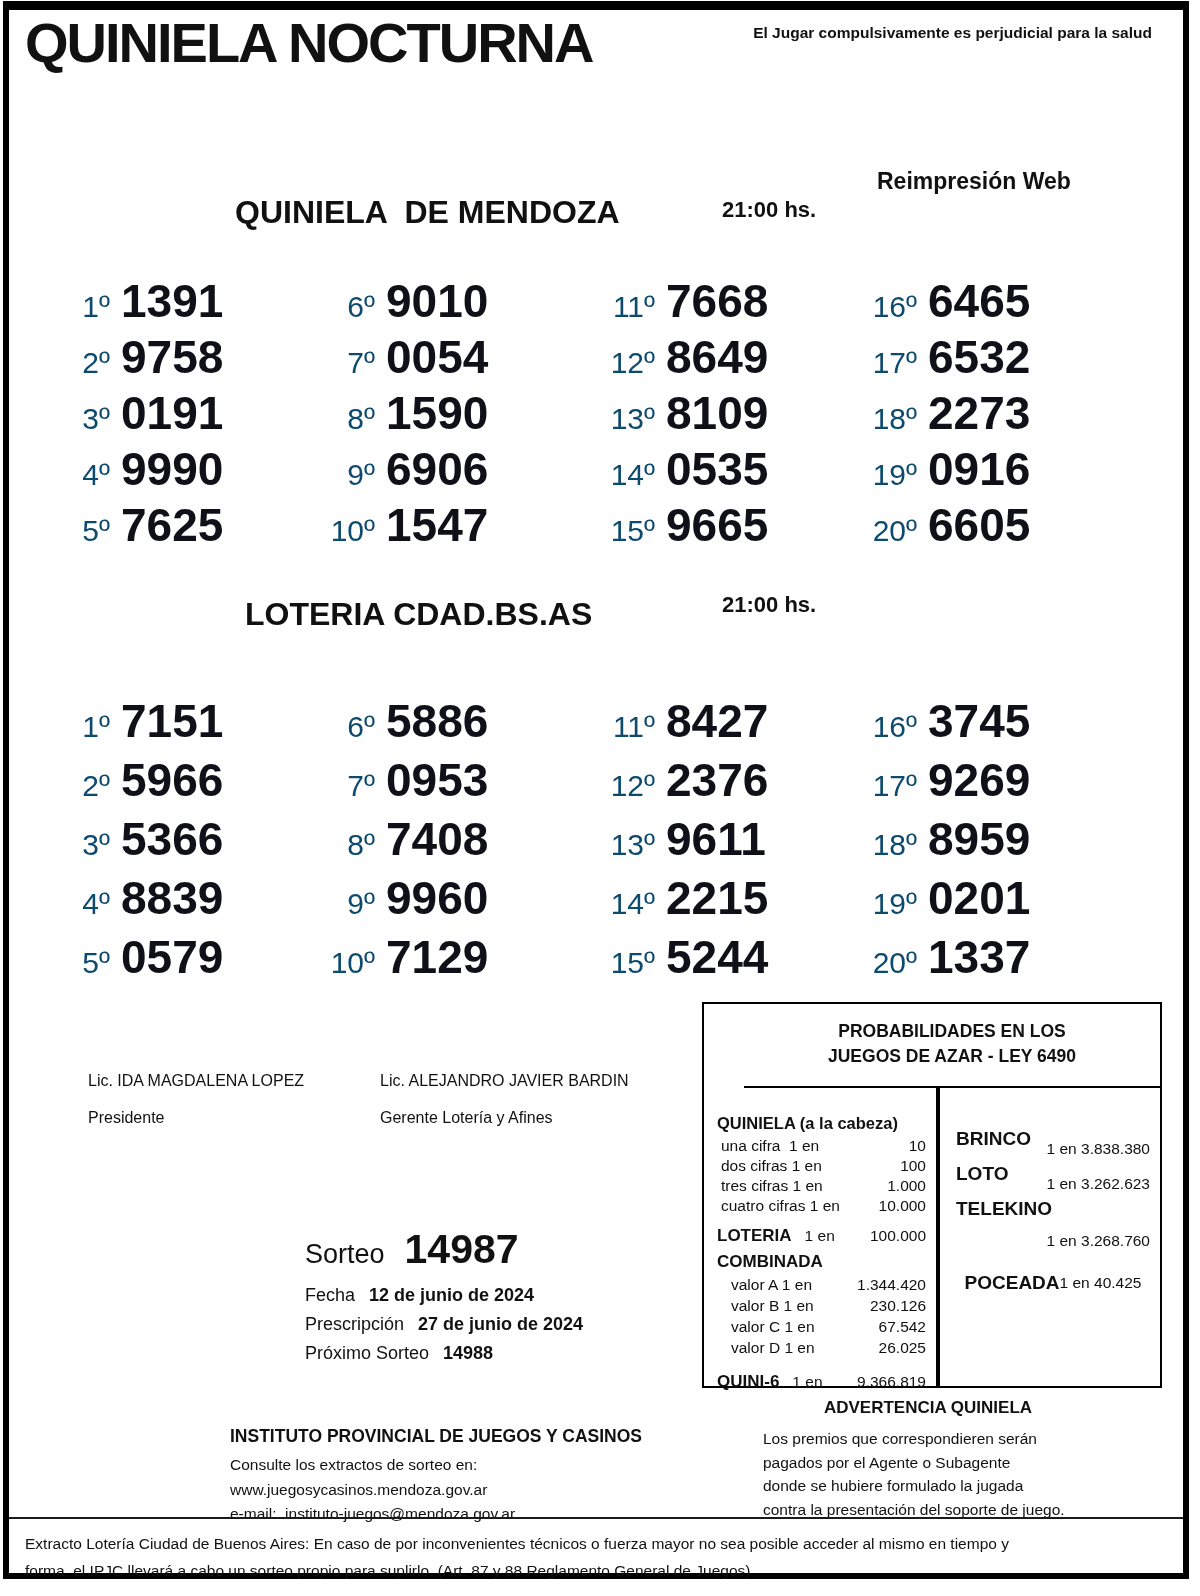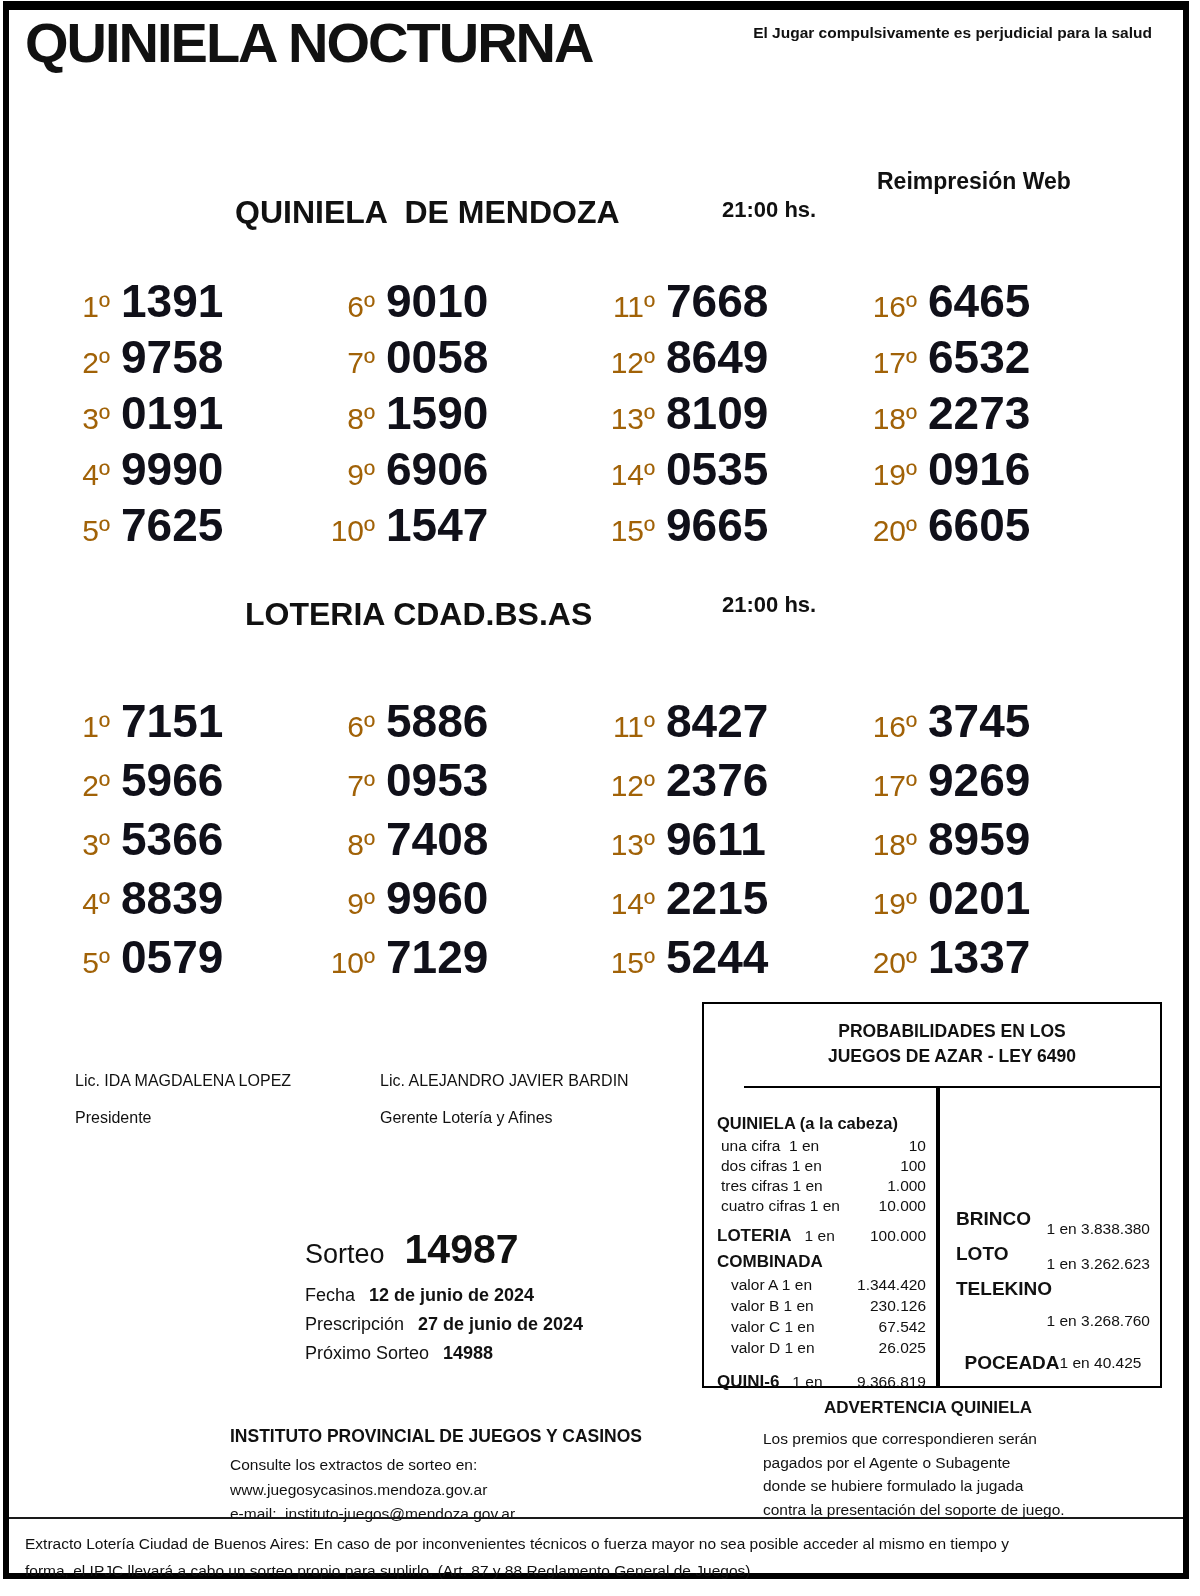--- a/index.html
+++ b/index.html
@@ -12,24 +12,24 @@
   .sec-title{position:absolute;font-size:32px;font-weight:bold;white-space:pre;}
   .sec-time{position:absolute;font-size:22px;font-weight:bold;}
   .mendoza-title{left:235px;top:194px;}
   .mendoza-time{left:722px;top:197px;}
   .bsas-title{left:245px;top:596px;}
   .bsas-time{left:722px;top:592px;}
   .results-grid{position:absolute;left:0;width:1180px;padding-left:55px;display:grid;grid-auto-flow:column;grid-template-columns:265px 280px 262px auto;box-sizing:border-box;}
   .mendoza-grid{top:274px;grid-template-rows:repeat(5,56px);}
   .bsas-grid{top:694px;grid-template-rows:repeat(5,59px);}
   .res-cell{display:flex;align-items:baseline;}
-  .res-pos{width:55px;text-align:right;font-size:30px;margin-right:11px;flex:none;color:#a16207;}
+  .res-pos{width:55px;text-align:right;font-size:30px;margin-right:11px;flex:none;color:#0c4a6e;}
   .res-num{font-size:46px;font-weight:bold;color:#101019;letter-spacing:0px;}
   .official{position:absolute;font-size:16px;}
-  .official-1{left:75px;top:1072px;}
+  .official-1{left:88px;top:1072px;}
   .official-2{left:380px;top:1072px;}
   .official-name{margin-bottom:19px;}
   .sorteo-block{position:absolute;left:305px;top:1226px;}
   .sorteo-main{display:flex;align-items:baseline;margin-bottom:8px;}
   .sorteo-label{font-size:27px;margin-right:20px;}
   .sorteo-number{font-size:41px;font-weight:bold;}
   .draw-row{font-size:18px;line-height:29px;}
   .draw-label{margin-right:14px;}
   .draw-value{font-weight:bold;}
   .prob-table{position:absolute;left:702px;top:1002px;width:460px;height:386px;border:2px solid #000;box-sizing:border-box;}
@@ -40,21 +40,21 @@
   .prow{display:flex;justify-content:space-between;font-size:15.5px;line-height:20px;}
   .plabel{white-space:pre;padding-left:4px;}
   .pvalue{text-align:right;}
   .loteria-row{margin-top:9px;line-height:22px;}
   .rowleft .bold-label{font-weight:bold;font-size:17px;}
   .rowleft .mid{margin-left:13px;}
   .c-header{font-weight:bold;font-size:17px;line-height:24px;margin-top:3px;}
   .crow{line-height:21px;}
   .crow .plabel{padding-left:14px;}
   .quini-row{margin-top:13px;line-height:22px;}
-  .prob-right{flex:1;padding:120px 10px 0 16px;box-sizing:border-box;}
+  .prob-right{flex:1;padding:40px 10px 0 16px;box-sizing:border-box;}
   .game{display:flex;flex-wrap:wrap;align-items:flex-start;margin-bottom:5px;}
   .gname{font-weight:bold;font-size:19px;}
   .godds{margin-left:auto;font-size:15.5px;padding-top:12px;text-align:right;}
   .poceada{display:flex;justify-content:center;align-items:center;margin-top:22px;}
   .podds{font-size:15.5px;}
   .advertencia{position:absolute;left:763px;top:1398px;width:400px;}
   .adv-title{font-weight:bold;font-size:17px;text-align:center;width:330px;margin-bottom:9px;}
   .adv-lines div{font-size:15.5px;line-height:23.5px;}
   .instituto{position:absolute;left:230px;top:1426px;}
   .inst-title{font-weight:bold;font-size:17.5px;margin-bottom:6px;}
@@ -102,21 +102,21 @@
         <span class="res-num">7625</span>
       </div>
 
       <div class="res-cell">
         <span class="res-pos">6º</span>
         <span class="res-num">9010</span>
       </div>
 
       <div class="res-cell">
         <span class="res-pos">7º</span>
-        <span class="res-num">0058</span>
+        <span class="res-num">0054</span>
       </div>
 
       <div class="res-cell">
         <span class="res-pos">8º</span>
         <span class="res-num">1590</span>
       </div>
 
       <div class="res-cell">
         <span class="res-pos">9º</span>
         <span class="res-num">6906</span>

